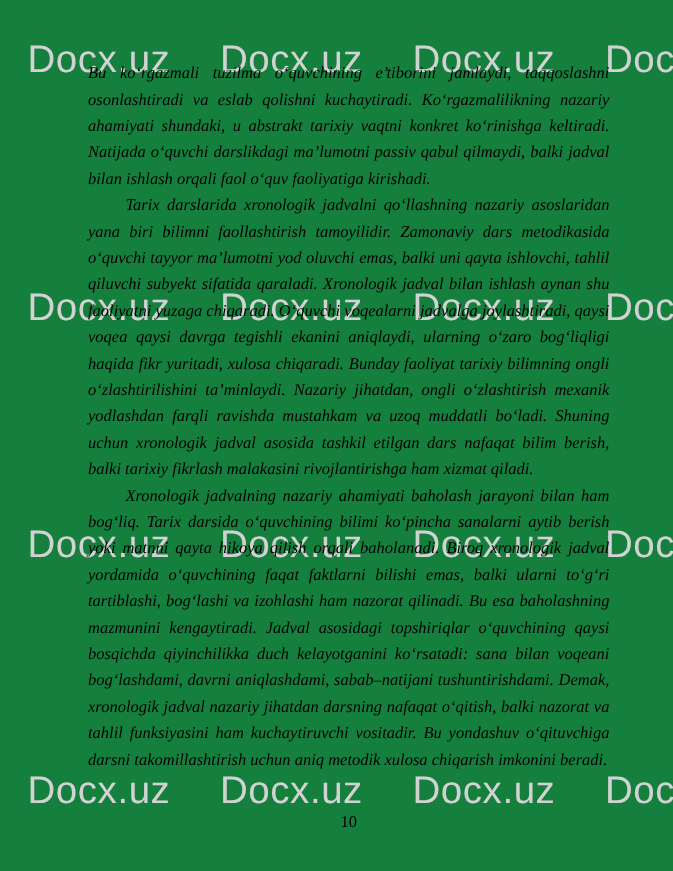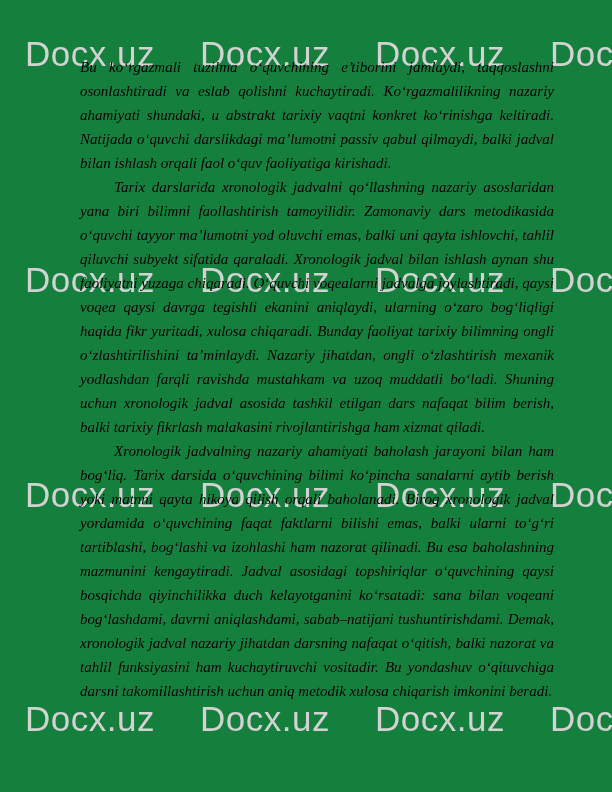--- a/index.html
+++ b/index.html
@@ -76,14 +76,15 @@
       <span class="wm" style="left: 375px; top: 701px; color: rgb(210, 210, 210);">Docx.uz</span>
       <span class="wm" style="left: 550px; top: 701px; color: rgb(210, 210, 210);">Docx.uz</span>
     </div>
 
   <div class="body-text">
     <p>Bu koʻrgazmali tuzilma oʻquvchining e’tiborini jamlaydi, taqqoslashni osonlashtiradi va eslab qolishni kuchaytiradi. Koʻrgazmalilikning nazariy ahamiyati shundaki, u abstrakt tarixiy vaqtni konkret koʻrinishga keltiradi. Natijada oʻquvchi darslikdagi ma’lumotni passiv qabul qilmaydi, balki jadval bilan ishlash orqali faol oʻquv faoliyatiga kirishadi.</p>
     <p class="indent">Tarix darslarida xronologik jadvalni qoʻllashning nazariy asoslaridan yana biri bilimni faollashtirish tamoyilidir. Zamonaviy dars metodikasida oʻquvchi tayyor ma’lumotni yod oluvchi emas, balki uni qayta ishlovchi, tahlil qiluvchi subyekt sifatida qaraladi. Xronologik jadval bilan ishlash aynan shu faoliyatni yuzaga chiqaradi. Oʻquvchi voqealarni jadvalga joylashtiradi, qaysi voqea qaysi davrga tegishli ekanini aniqlaydi, ularning oʻzaro bogʻliqligi haqida fikr yuritadi, xulosa chiqaradi. Bunday faoliyat tarixiy bilimning ongli oʻzlashtirilishini ta’minlaydi. Nazariy jihatdan, ongli oʻzlashtirish mexanik yodlashdan farqli ravishda mustahkam va uzoq muddatli boʻladi. Shuning uchun xronologik jadval asosida tashkil etilgan dars nafaqat bilim berish, balki tarixiy fikrlash malakasini rivojlantirishga ham xizmat qiladi.</p>
     <p class="indent">Xronologik jadvalning nazariy ahamiyati baholash jarayoni bilan ham bogʻliq. Tarix darsida oʻquvchining bilimi koʻpincha sanalarni aytib berish yoki matnni qayta hikoya qilish orqali baholanadi. Biroq xronologik jadval yordamida oʻquvchining faqat faktlarni bilishi emas, balki ularni toʻgʻri tartiblashi, bogʻlashi va izohlashi ham nazorat qilinadi. Bu esa baholashning mazmunini kengaytiradi. Jadval asosidagi topshiriqlar oʻquvchining qaysi bosqichda qiyinchilikka duch kelayotganini koʻrsatadi: sana bilan voqeani bogʻlashdami, davrni aniqlashdami, sabab–natijani tushuntirishdami. Demak, xronologik jadval nazariy jihatdan darsning nafaqat oʻqitish, balki nazorat va tahlil funksiyasini ham kuchaytiruvchi vositadir. Bu yondashuv oʻqituvchiga darsni takomillashtirish uchun aniq metodik xulosa chiqarish imkonini beradi.</p>
   </div>
 
+  <div class="page-number">10</div>
 
 </div>
 
 </body></html>

